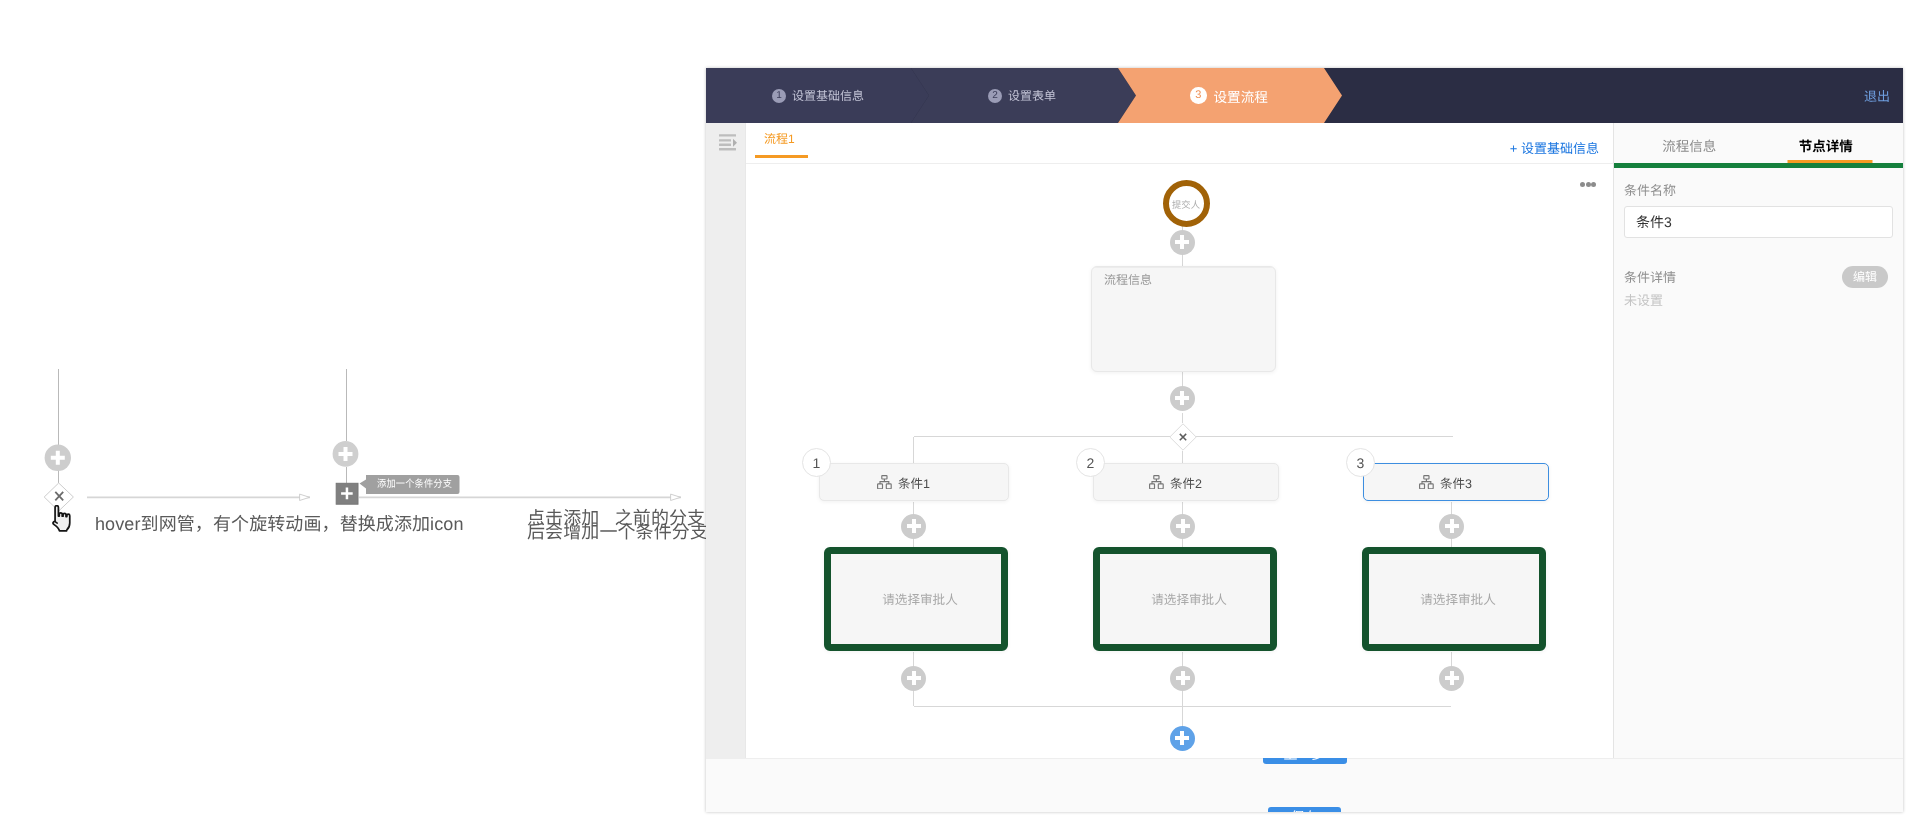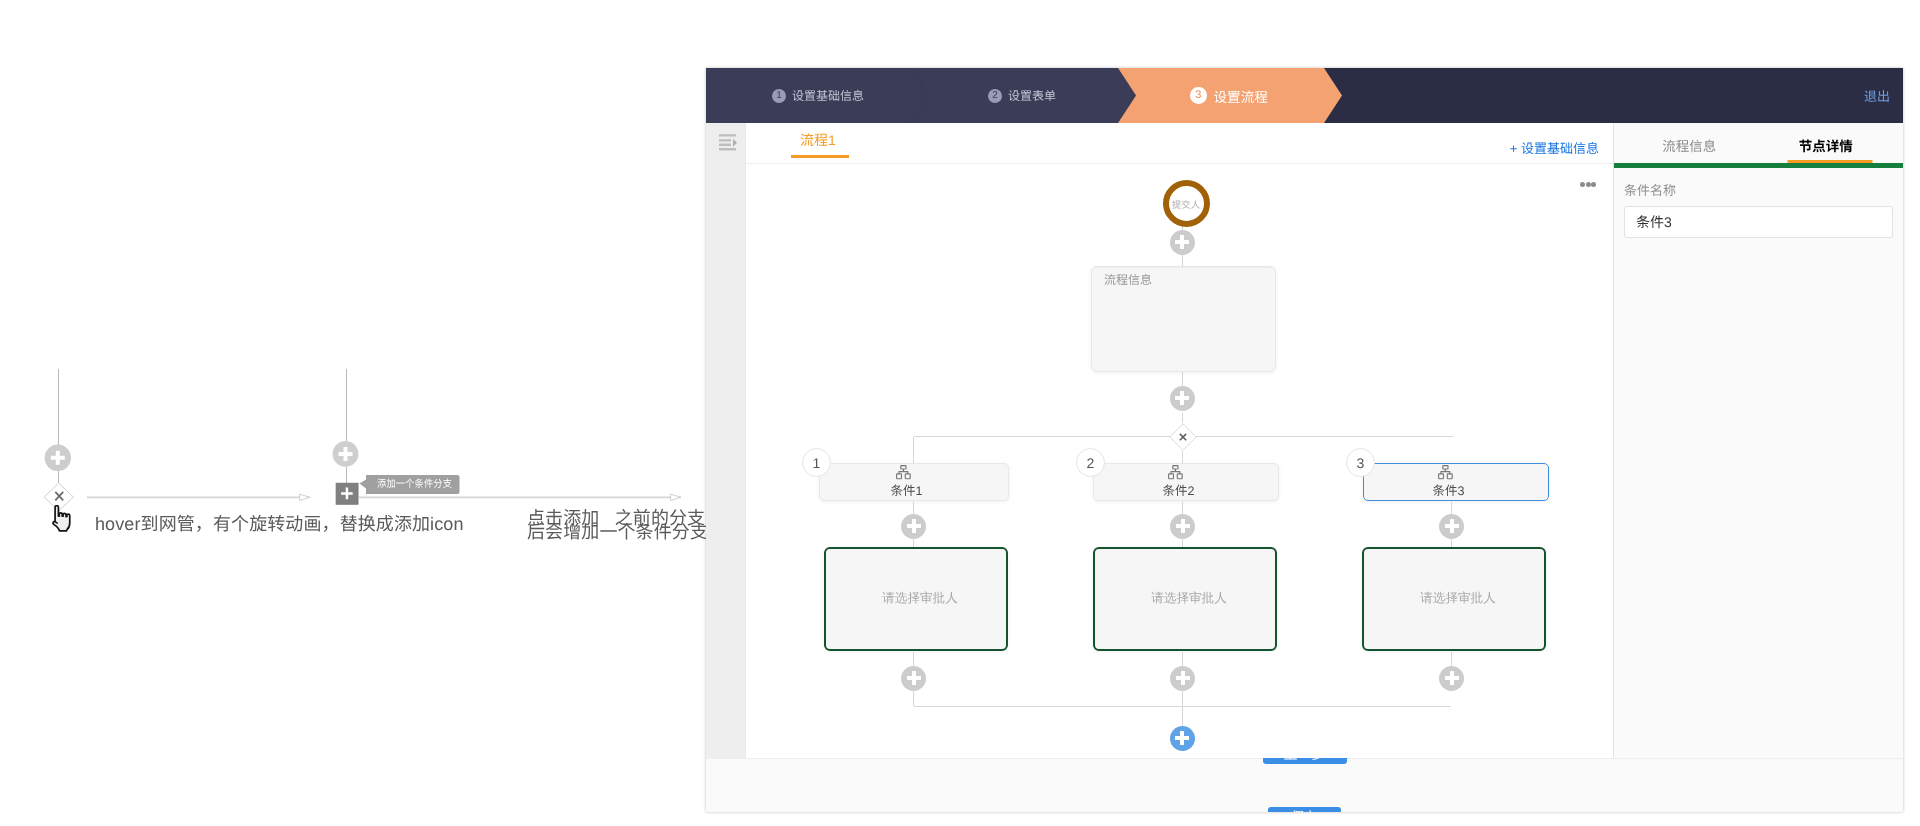--- a/index.html
+++ b/index.html
@@ -40,21 +40,21 @@
 
   
   #bodyrow{position:relative;height:635px;display:flex;background:#fff;}
   #railcol{width:40px;background:#eeeeee;border-right:1px solid #e8e8e8;padding-top:11px;padding-left:13px;
            display:flex;justify-content:flex-start;align-items:flex-start;box-sizing:border-box;}
   #centercol{flex:1;position:relative;background:#fff;border-right:1px solid #e4e4e4;}
   #rightcol{width:289px;background:#fafafa;position:relative;}
 
   
   #flowtabs{height:40px;position:relative;border-bottom:1px solid #eeeeee;}
-  .flowtab{position:absolute;left:18px;top:7px;font-size:14px;color:#f59a23;margin-left:36px;}
+  .flowtab{position:absolute;left:18px;top:7px;font-size:12px;color:#f59a23;}
   .flowtab .ul{position:absolute;left:-9px;right:-13px;top:25px;height:3px;background:#f59a23;}
   #addrange{position:absolute;right:14px;top:15px;font-size:13px;color:#1b76e0;cursor:pointer;}
 
   
   #canvas{position:absolute;left:0;top:41px;right:0;bottom:0;overflow:hidden;}
   #dots{position:absolute;right:17px;top:18px;width:16px;height:5px;display:flex;
         justify-content:space-between;cursor:pointer;}
   #dots i{width:5px;height:5px;border-radius:50%;background:#8c8c8c;display:block;}
 
   
@@ -72,30 +72,30 @@
     border:1px solid #e8e8e8;border-radius:6px;box-shadow:0 1px 4px rgba(0,0,0,.06);
     cursor:pointer;overflow:hidden;}
   .nd-card-body{height:81px;display:flex;align-items:center;justify-content:center;
     font-size:14px;color:#333;padding-top:7px;box-sizing:border-box;}
   .nd-card-foot{height:22px;border-top:1px solid #ececec;display:flex;align-items:center;
     padding-left:12px;font-size:12px;color:#999;}
   .nd-diamond{position:absolute;left:422.5px;top:259px;width:28px;height:28px;cursor:pointer;}
   .br{position:absolute;}
   .br-card{position:absolute;height:38px;background:#f6f6f6;border:1px solid #e8e8e8;
     border-radius:5px;box-shadow:0 1px 4px rgba(0,0,0,.06);display:flex;align-items:center;
-    justify-content:center;cursor:pointer;padding-right:21px;box-sizing:border-box;flex-direction:column;}
+    justify-content:center;cursor:pointer;padding-right:21px;box-sizing:border-box;}
   .br-card.sel{border:1px solid #3d8ee0;}
   .br-card .bl{font-size:12.5px;color:#4c4c4c;margin-left:6px;}
   .br-card .sm{flex:none;}
   .br-badge{position:absolute;width:27px;height:27px;border-radius:50%;background:#fff;
     border:1px solid #e4e4e4;display:flex;align-items:center;justify-content:center;
     font-size:14px;color:#555;z-index:3;cursor:pointer;}
-  .ap-card{position:absolute;width:184px;height:104px;background:#f6f6f6;border:2px solid #14532d;
+  .ap-card{position:absolute;width:184px;height:104px;background:#f6f6f6;border:7px solid #14532d;
     border-radius:6px;box-shadow:0 1px 4px rgba(0,0,0,.05);display:flex;align-items:center;
-    justify-content:center;font-size:12.6px;color:#a8a8a8;cursor:pointer;padding:0 0 2px 9px;box-sizing:border-box;font-family:Liberation Serif, serif;}
+    justify-content:center;font-size:12.6px;color:#a8a8a8;cursor:pointer;padding:0 0 2px 9px;box-sizing:border-box;}
 
   
   #rtabs{height:40px;display:flex;border-bottom:5px solid #15803d;background:#fafafa;}
   .rtab{flex:1;display:flex;align-items:center;justify-content:center;font-size:13.5px;
         color:#8a8a8a;position:relative;cursor:pointer;padding-top:4px;box-sizing:border-box;}
   .rtab:first-child{padding-left:7px;}
   .rtab:last-child{padding-right:9px;}
   .rtab.on{color:#000000;font-weight:bold;}
   .rtab.on::after{content:"";position:absolute;left:50%;transform:translateX(-50%);
         bottom:0;width:85px;height:3px;background:#f59a23;}
@@ -321,20 +321,27 @@
     </div>
     <div id="rightcol">
       <div id="rtabs">
         <div class="rtab">流程信息</div>
         <div class="rtab on">节点详情</div>
       </div>
       <div class="rfield" style="margin-top:12px;">
         <div class="rlabel">条件名称</div>
         <div class="rinput" style="margin-top:7px;">条件3</div>
       </div>
+      <div class="rfield" style="margin-top:28px;">
+        <div style="display:flex;align-items:center;justify-content:space-between;height:21px;padding-right:5px;">
+          <span class="rlabel">条件详情</span>
+          <div class="rpill">编辑</div>
+        </div>
+        <div class="rlabel" style="margin-top:3px;color:#c4c4c4;">未设置</div>
+      </div>
     </div>
   </div>
 
   <div id="footer">
     <div class="btn w1">上一步</div>
     <div class="btn w2">保存</div>
   </div>
 </div>
 
 </body></html>

